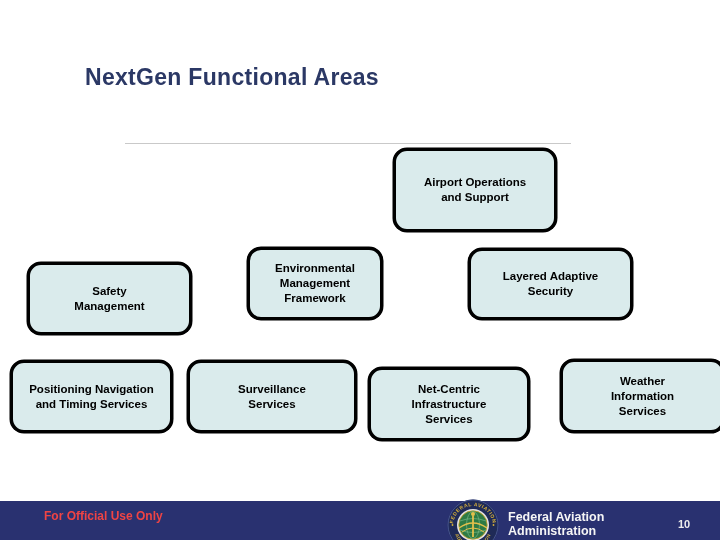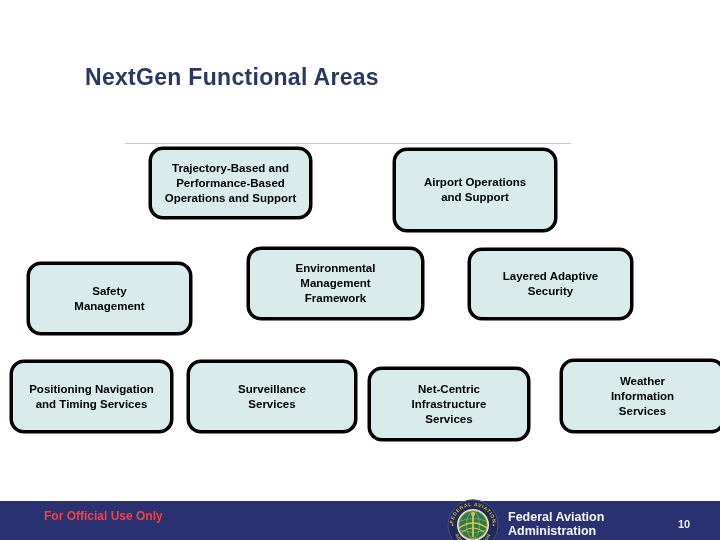--- a/index.html
+++ b/index.html
@@ -45,35 +45,30 @@
 </style>
 </head>
 <body>
 
 <div class="slide">
 
   <h1 class="title">NextGen Functional Areas</h1>
 
   <div class="ghost-line"></div>
 
-  <div class="box" style="left:149px;top:127px;width:163px;height:72px">
-    <span class="label">Trajectory-Based and
-Performance-Based
-Operations and Support</span>
-  </div>
   <div class="box" style="left:393px;top:128px;width:164px;height:84px">
     <span class="label">Airport Operations
 and Support</span>
   </div>
 
   <div class="box" style="left:27px;top:242px;width:165px;height:73px">
     <span class="label">Safety
 Management</span>
   </div>
-  <div class="box" style="left:247px;top:227px;width:177px;height:73px">
+  <div class="box" style="left:247px;top:227px;width:136px;height:73px">
     <span class="label">Environmental
 Management
 Framework</span>
   </div>
   <div class="box" style="left:468px;top:228px;width:165px;height:72px">
     <span class="label">Layered Adaptive
 Security</span>
   </div>
 
   <div class="box" style="left:10px;top:340px;width:163px;height:73px">

